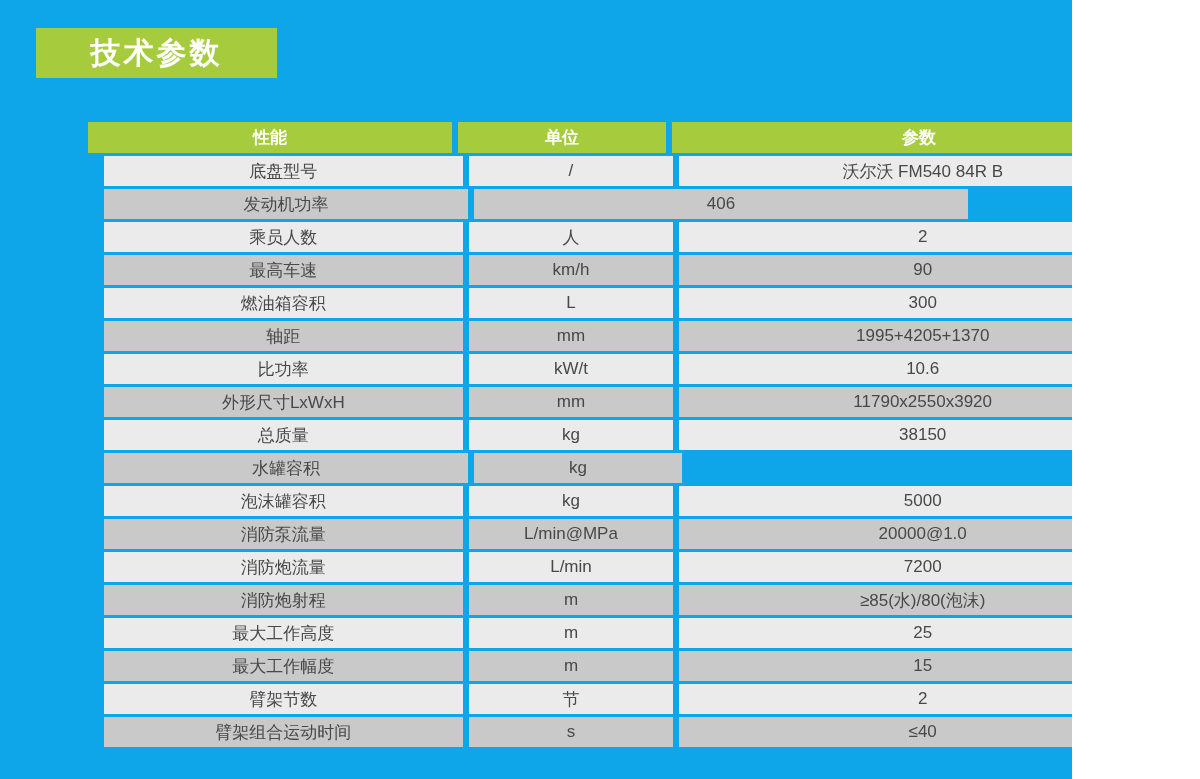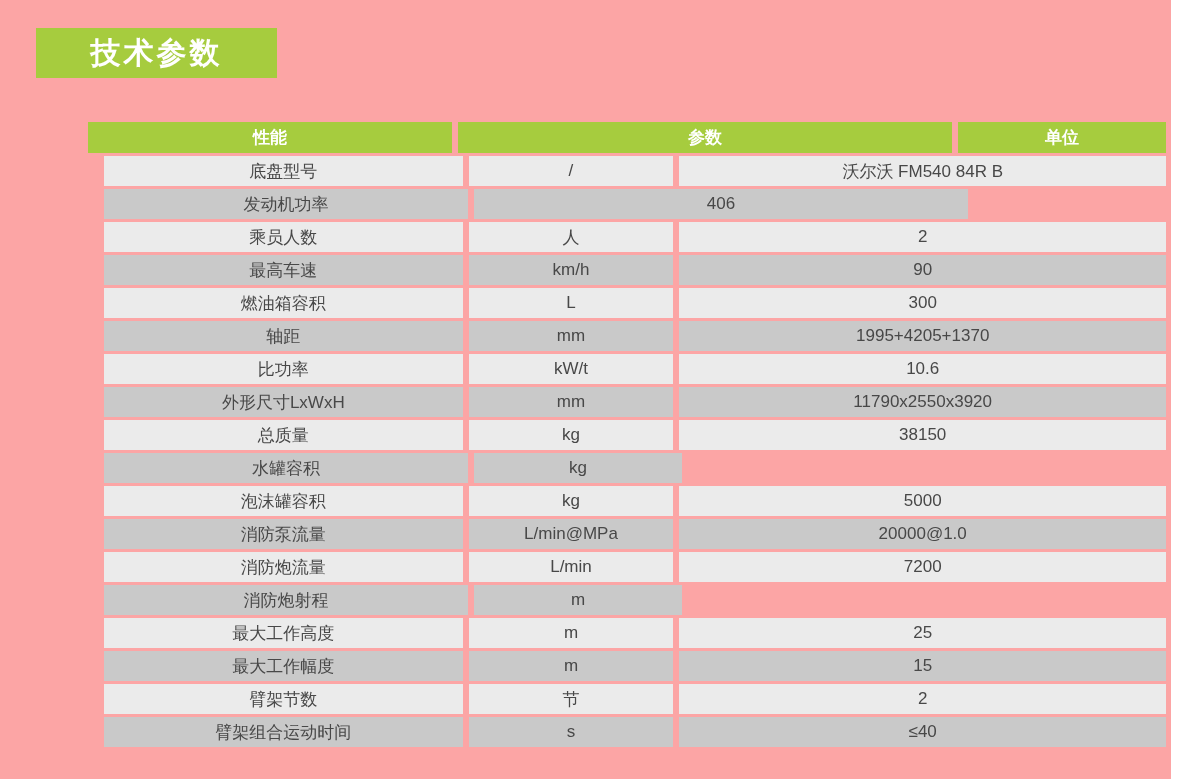--- a/index.html
+++ b/index.html
@@ -3,23 +3,23 @@
 <meta charset="utf-8">
 <style>
   html, body {
     margin: 0;
     padding: 0;
     background: #ffffff;
     font-family: "Liberation Sans", "DejaVu Sans", sans-serif;
   }
   .page {
     position: relative;
-    width: 1171px;
+    width: 1072px;
     height: 779px;
-    background: #fca5a5;
+    background: #0ea5e9;
     overflow: hidden;
   }
   .title-badge {
     position: absolute;
     left: 36px;
     top: 28px;
     width: 241px;
     height: 50px;
     background: var(--accent, #a6cc3e);
     color: #ffffff;
@@ -71,22 +71,22 @@
 </head>
 <body>
 
 <div class="page">
 
   <div class="title-badge">技术参数</div>
 
   <div class="spec-table">
     <div class="t-row header-row">
       <div class="cell c1">性能</div>
+      <div class="cell c2">单位</div>
       <div class="cell c3">参数</div>
-      <div class="cell c2">单位</div>
     </div>
     <div id="table-body" style="display: flex; flex-direction: column; gap: 3px; margin-left: 16px;">
         <div class="t-row light">
           <div class="cell c1">底盘型号</div>
           <div class="cell c2">/</div>
           <div class="cell c3">沃尔沃 FM540 84R B</div>
         </div>
         <div class="t-row dark">
           <div class="cell c1">发动机功率</div>
           <div class="cell c3">406</div>
@@ -141,20 +141,21 @@
           <div class="cell c3">20000@1.0</div>
         </div>
         <div class="t-row light">
           <div class="cell c1">消防炮流量</div>
           <div class="cell c2">L/min</div>
           <div class="cell c3">7200</div>
         </div>
         <div class="t-row dark">
           <div class="cell c1">消防炮射程</div>
           <div class="cell c2">m</div>
+          <div class="cell c3">≥85(水)/80(泡沫)</div>
         </div>
         <div class="t-row light">
           <div class="cell c1">最大工作高度</div>
           <div class="cell c2">m</div>
           <div class="cell c3">25</div>
         </div>
         <div class="t-row dark">
           <div class="cell c1">最大工作幅度</div>
           <div class="cell c2">m</div>
           <div class="cell c3">15</div>

